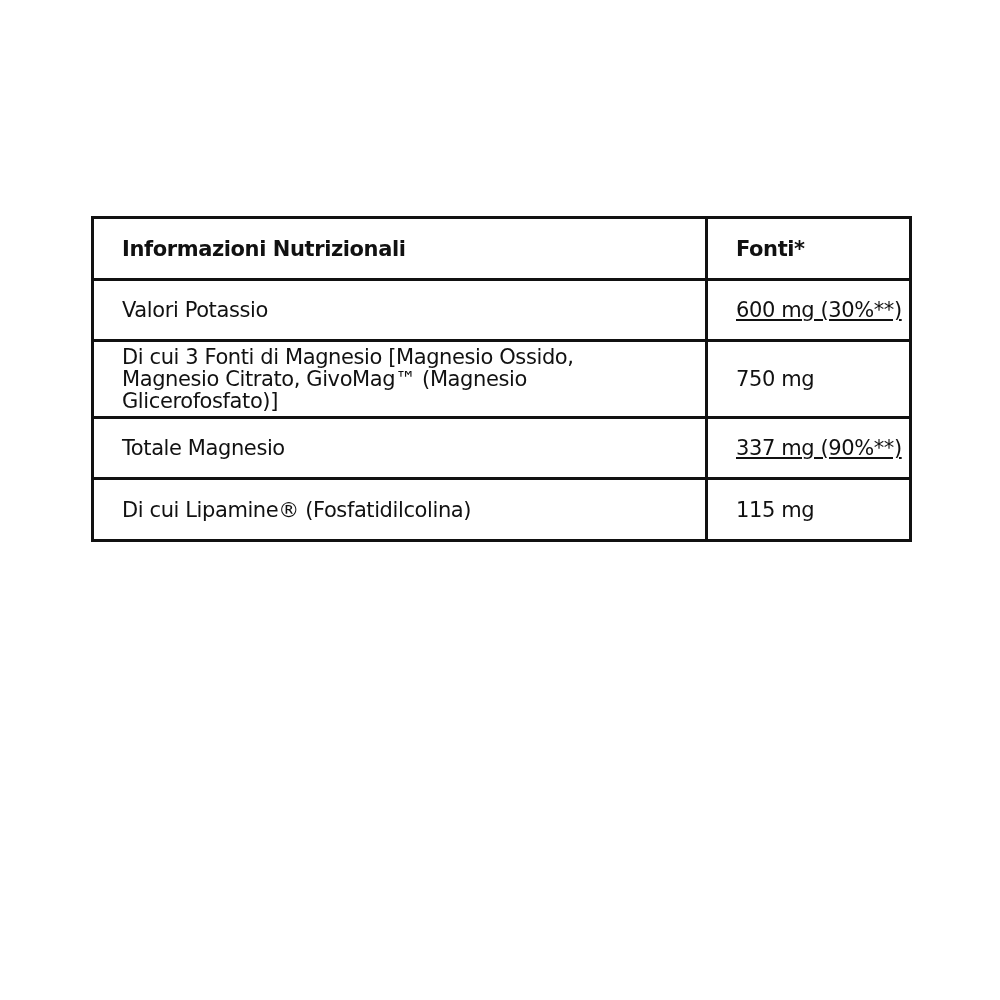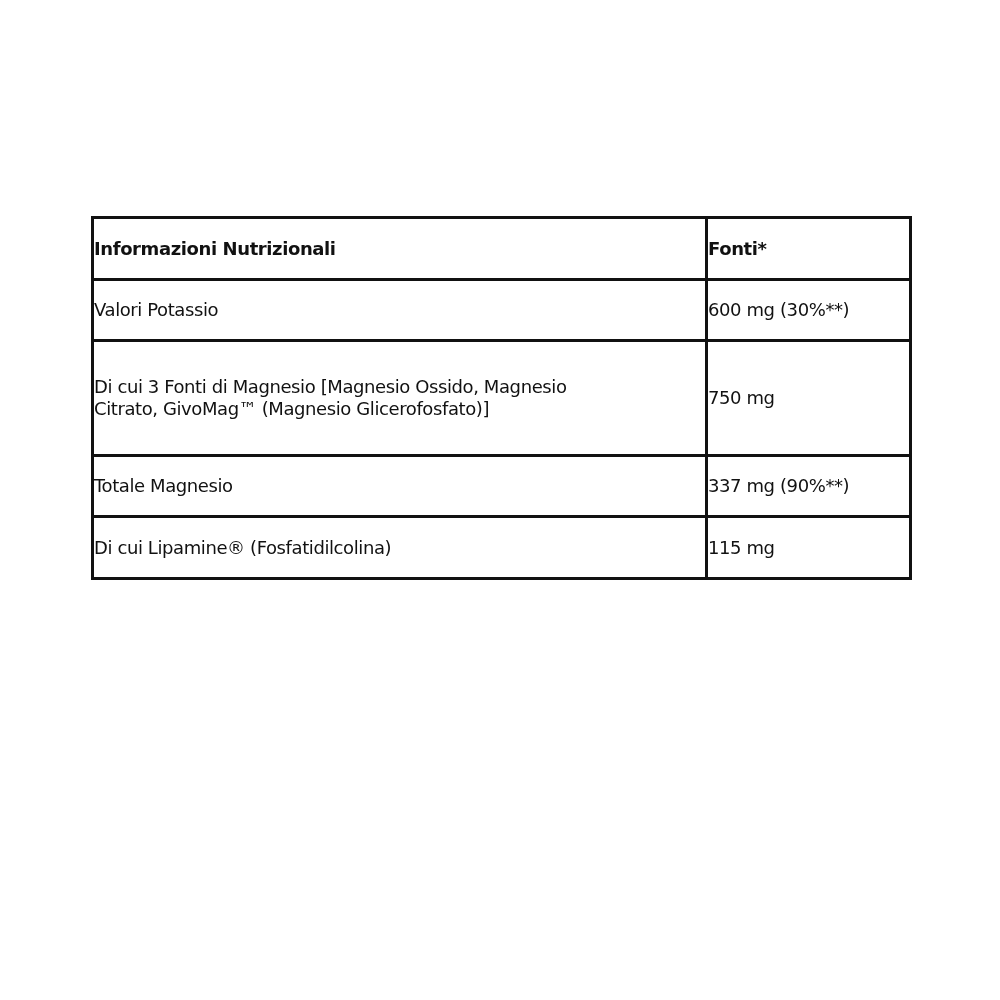--- a/index.html
+++ b/index.html
@@ -1,44 +1,44 @@
 <!DOCTYPE html>
 <html><head>
 <meta charset="utf-8">
 <style>
   html, body { margin: 0; padding: 0; background: #ffffff; }
   body { width: 1000px; height: 1000px; position: relative; overflow: hidden;
          font-family: "DejaVu Sans", "Liberation Sans", sans-serif; color: #111111; }
   .tbl { position: absolute; left: 91px; top: 216px; width: 818px;
          border-collapse: collapse; table-layout: fixed; }
-  .tbl td { border: 3px solid #111111; padding: 0 0; font-size: 18px;
+  .tbl td { border: 3px solid #111111; padding: 0 28px; font-size: 21px;
             line-height: 22px; vertical-align: middle; letter-spacing: -0.4px; margin-left: 32px; }
   .tbl col.c1 { width: 614px; }
   .tbl col.c2 { width: 204px; }
   .tbl tr.h td { font-weight: bold; }
-  .tbl tr td.ib { white-space: nowrap; }
+  .tbl tr td.ib { white-space: nowrap; text-decoration: underline; }
 </style>
 </head>
 <body>
 
 <table class="tbl">
   <colgroup>
       <col class="c1">
       <col class="c2">
     </colgroup>
   <tbody>
       <tr class="h" style="height:62px">
     <td>Informazioni Nutrizionali</td>
     <td>Fonti*</td>
   </tr>
   <tr style="height:61px">
     <td>Valori Potassio</td>
     <td class="ib">600 mg (30%**)</td>
   </tr>
-  <tr style="height:115px">
+  <tr style="height:77px">
     <td style="padding-right:80px">Di cui 3 Fonti di Magnesio [Magnesio Ossido, Magnesio Citrato, GivoMag™ (Magnesio Glicerofosfato)]</td>
     <td>750 mg</td>
   </tr>
   <tr style="height:61px">
     <td>Totale Magnesio</td>
     <td class="ib">337 mg (90%**)</td>
   </tr>
   <tr style="height:62px">
     <td>Di cui Lipamine® (Fosfatidilcolina)</td>
     <td>115 mg</td>

